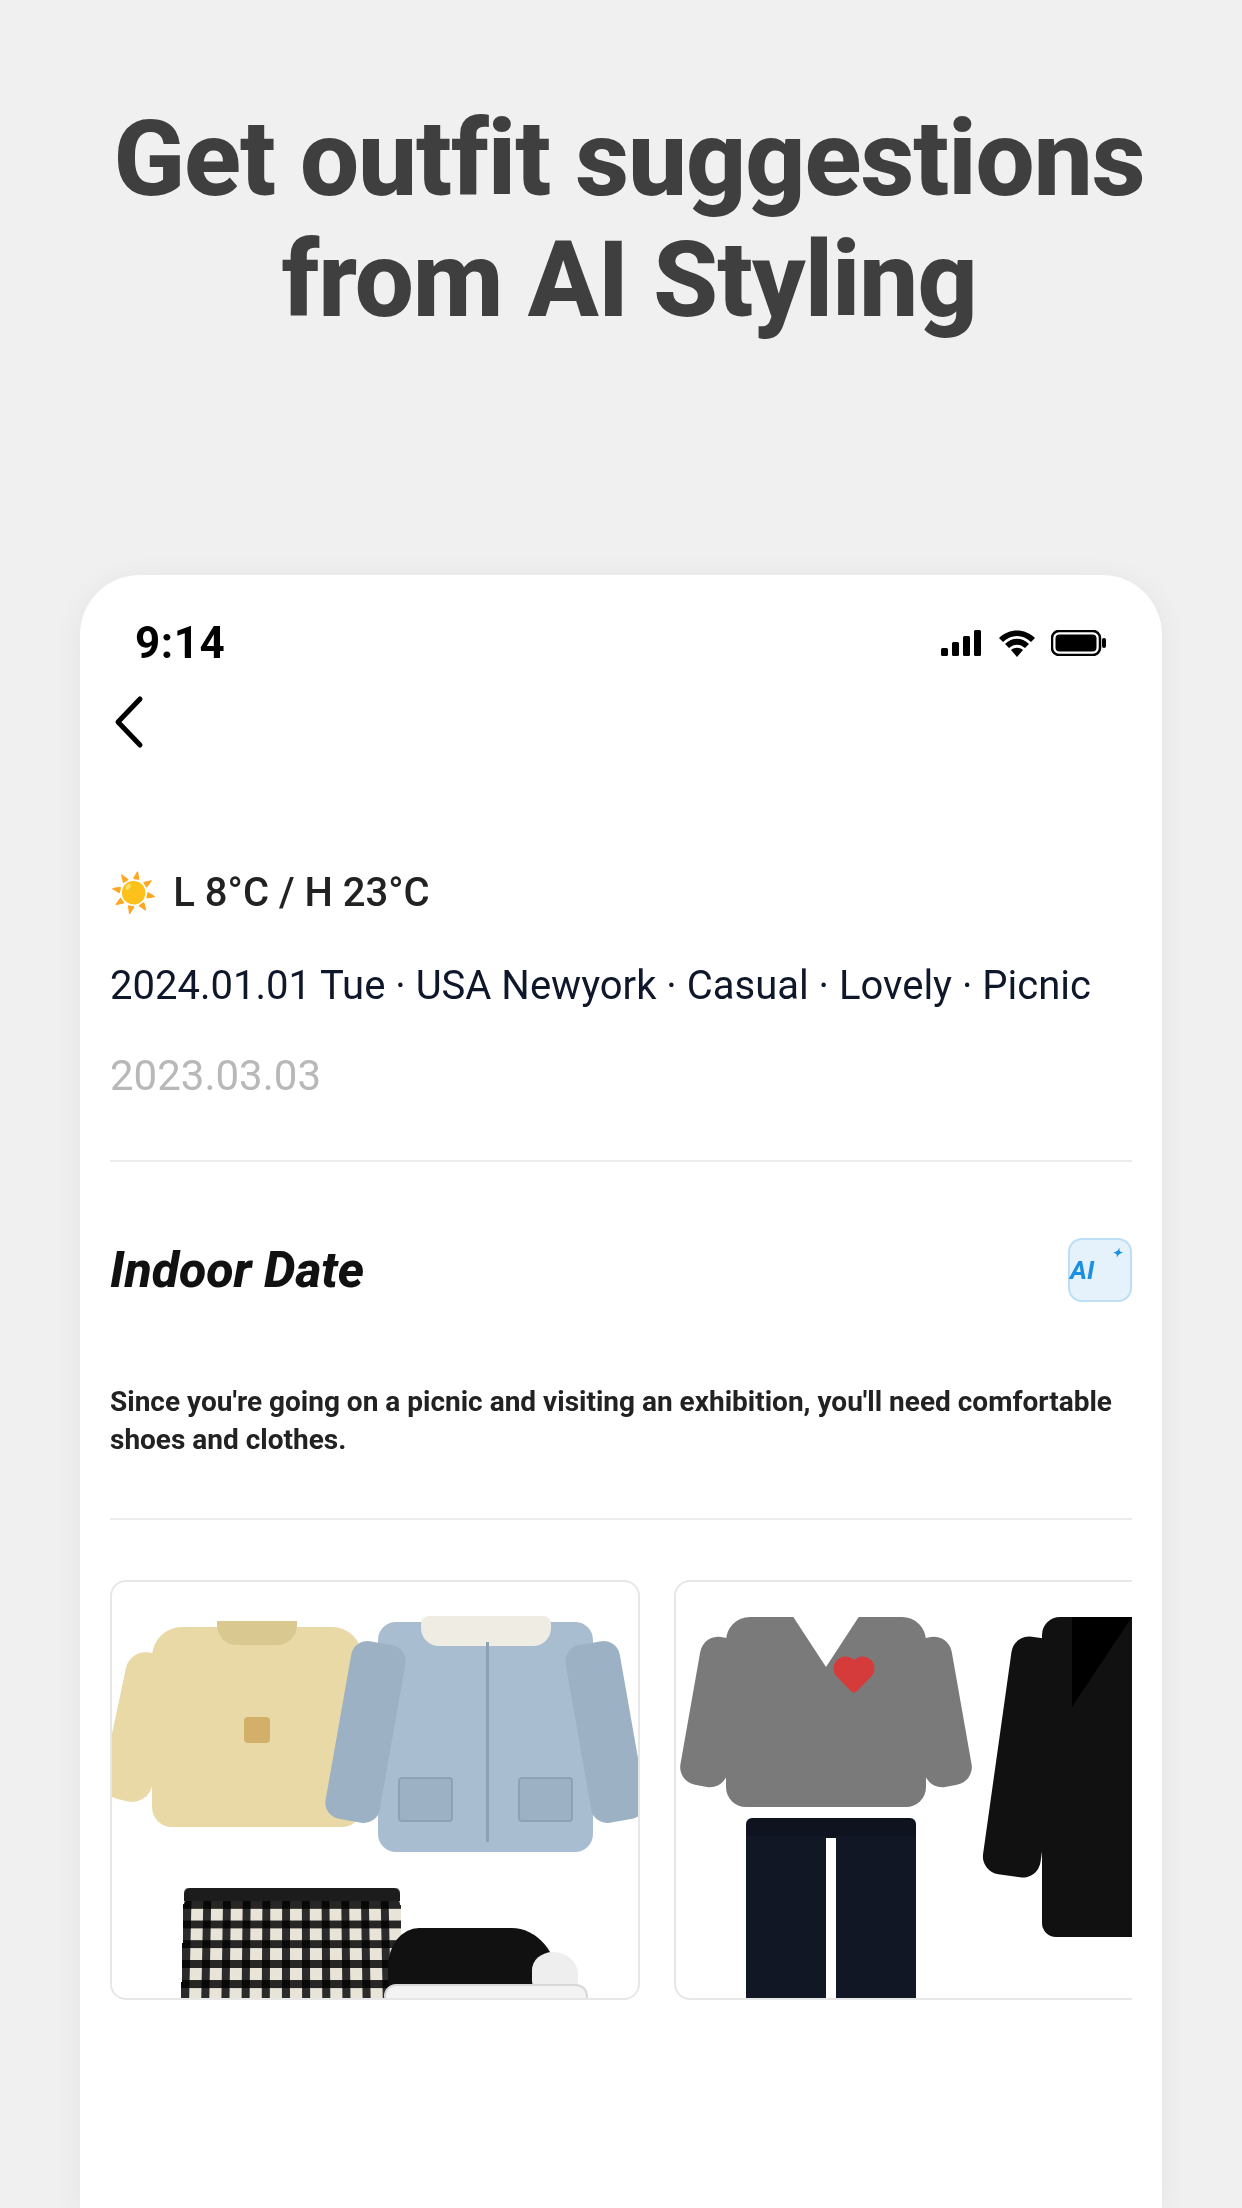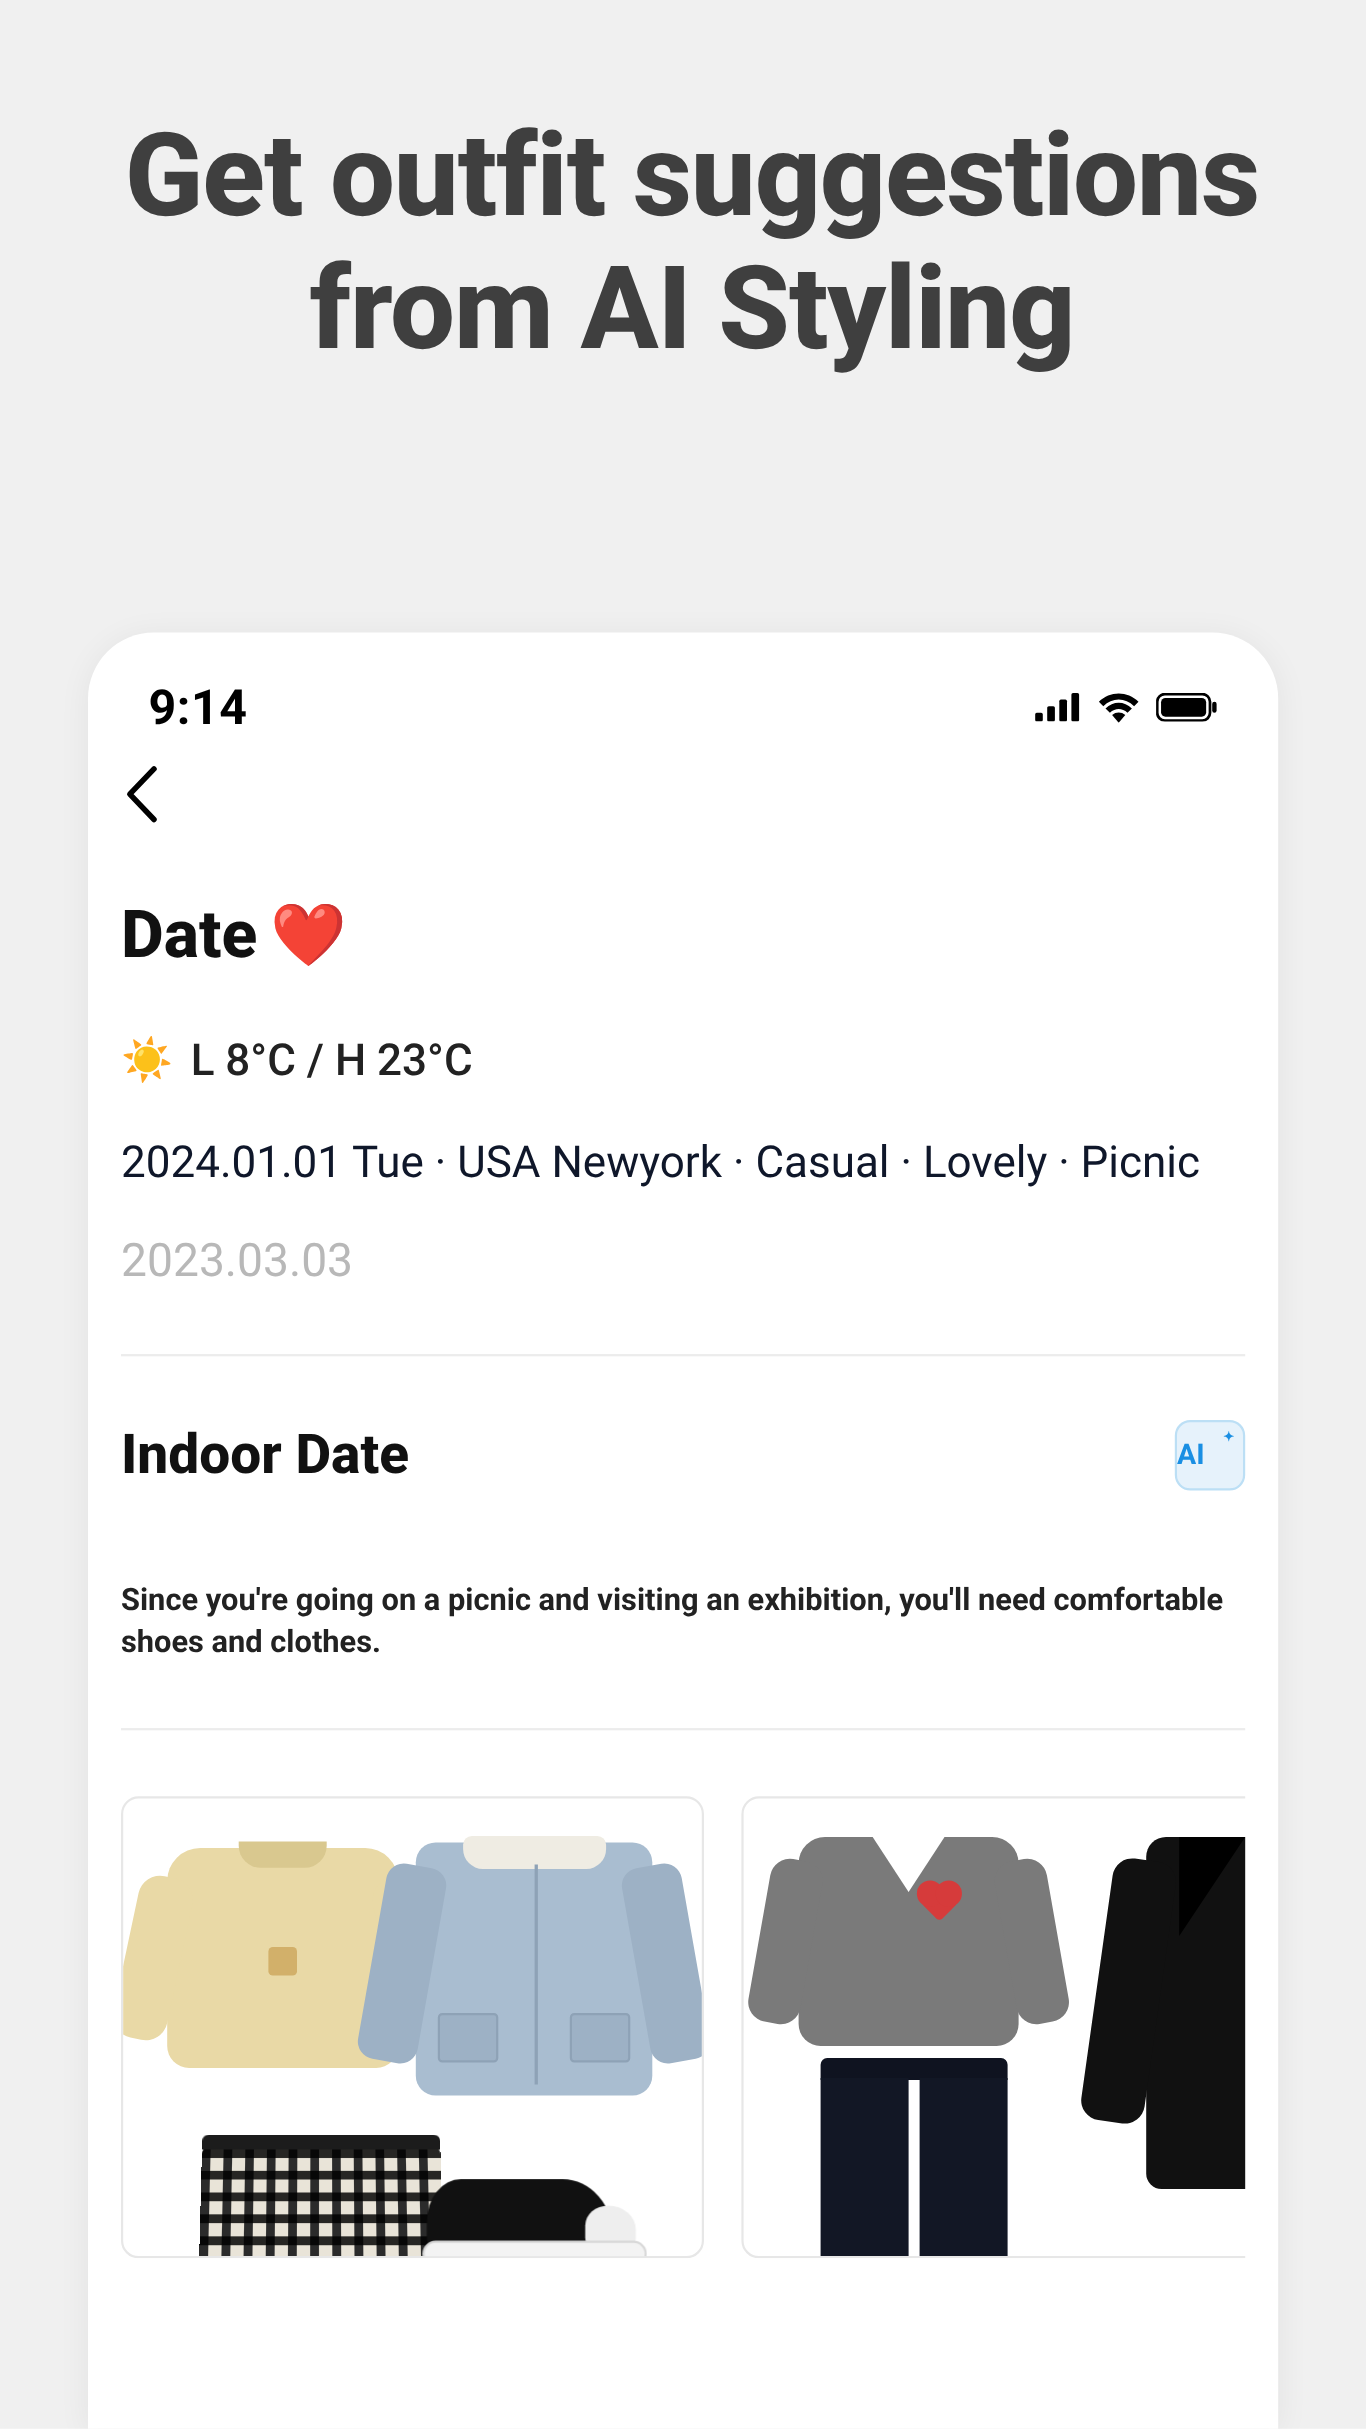--- a/index.html
+++ b/index.html
@@ -85,21 +85,22 @@
   }
   .divider {
     margin-top: 60px;
     height: 2px;
     background: #ececec;
   }
   .section-header {
     display: flex;
     justify-content: space-between;
     align-items: center;
-    padding-top: 58px;
+    padding-top: 76px;
+    font-style: italic;
   }
   .section-title {
     font-size: 50px;
     font-weight: 800;
     color: #111;
   }
   .ai-badge {
     width: 64px;
     height: 64px;
     border-radius: 14px;
@@ -391,24 +392,20 @@
 
   <div class="nav">
     <span class="back-chevron">
       <svg width="40" height="54" viewBox="0 0 40 54">
         <polyline points="30,4 8,27 30,50" fill="none" stroke="#000" stroke-width="5" stroke-linecap="round" stroke-linejoin="round"></polyline>
       </svg>
     </span>
   </div>
 
   <div class="content">
-    <div class="page-title">
-      <span>Date</span>
-      <span class="heart">❤️</span>
-    </div>
 
     <div class="weather">
       <span class="sun">☀️</span>
       <span>L 8°C / H 23°C</span>
     </div>
 
     <div class="meta">2024.01.01 Tue · USA Newyork · Casual · Lovely · Picnic</div>
 
     <div class="stamp">2023.03.03</div>
 

